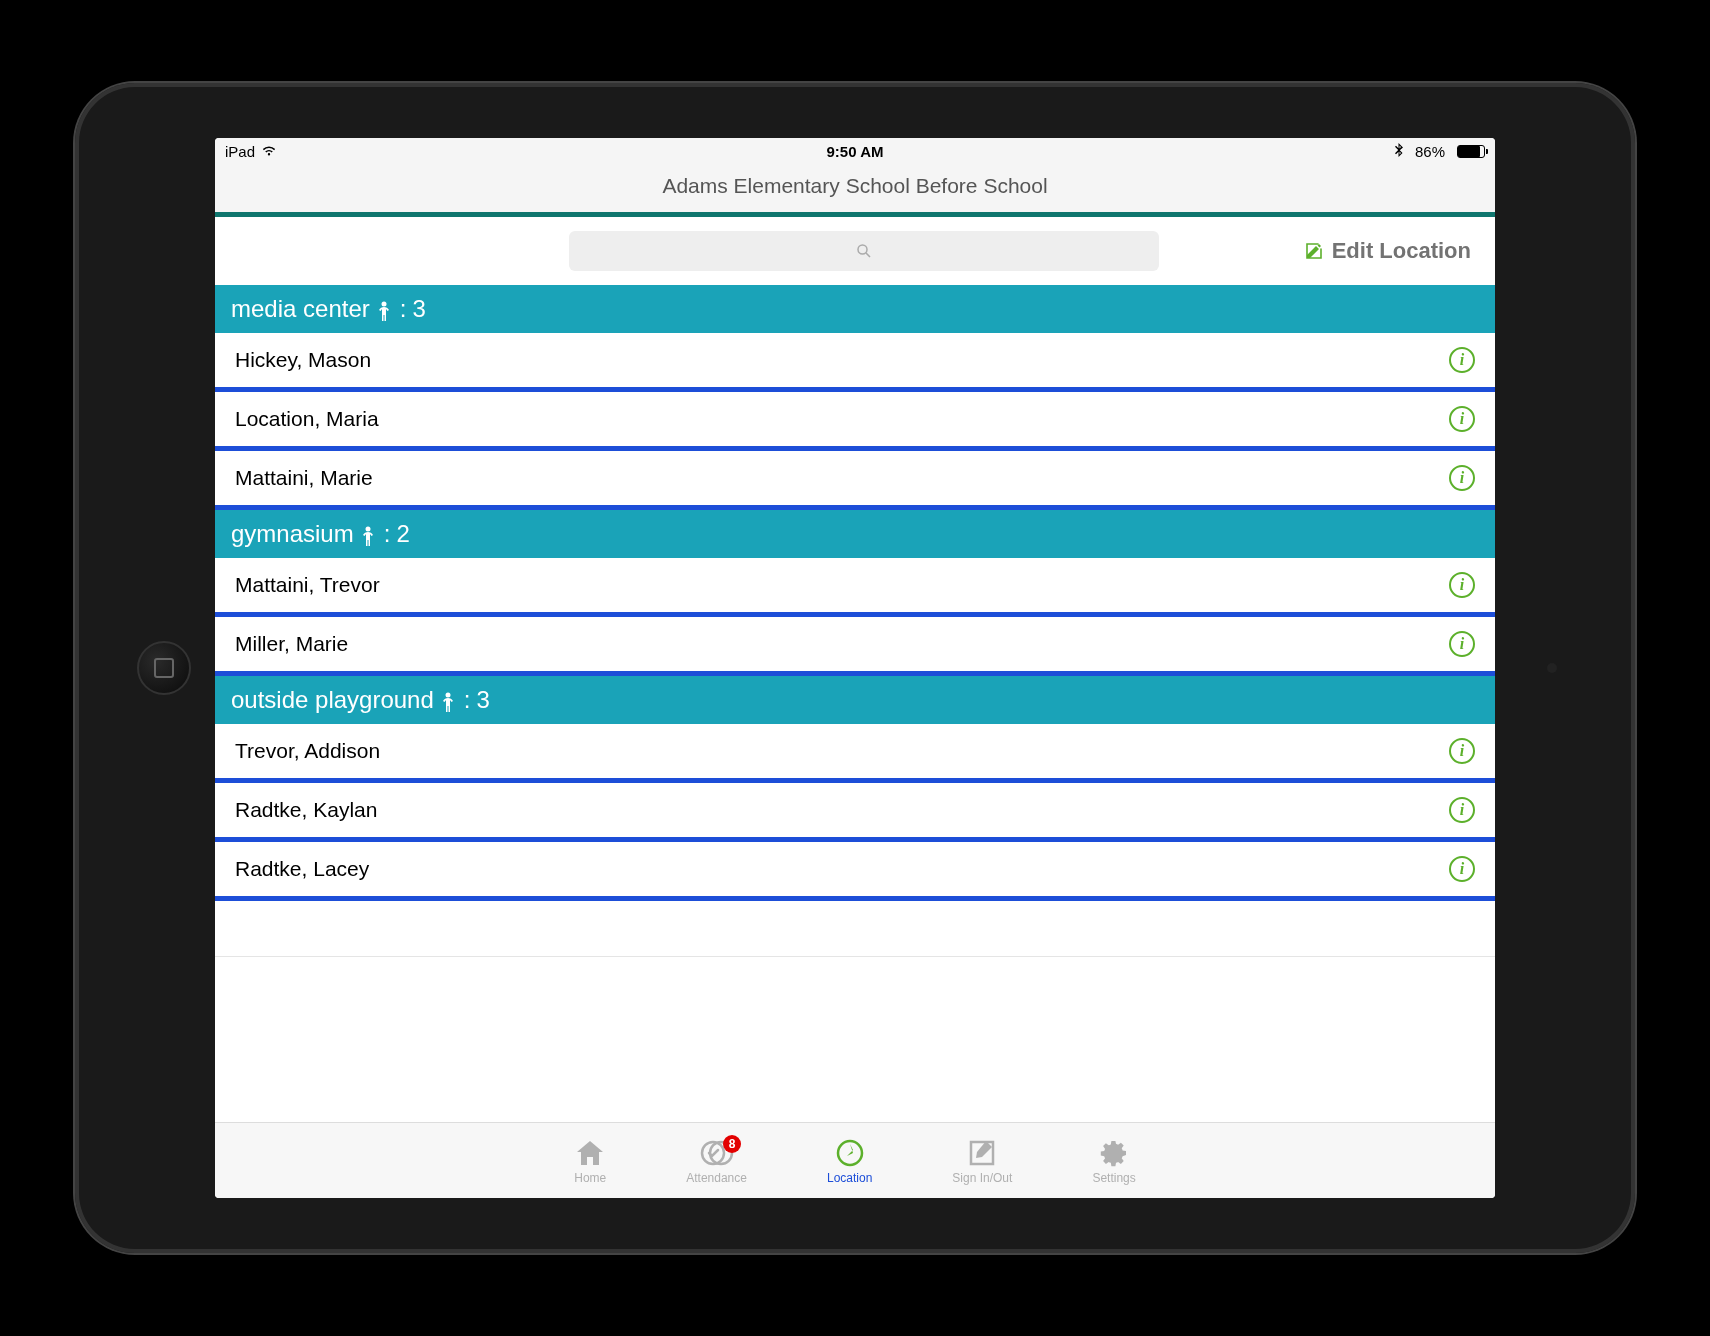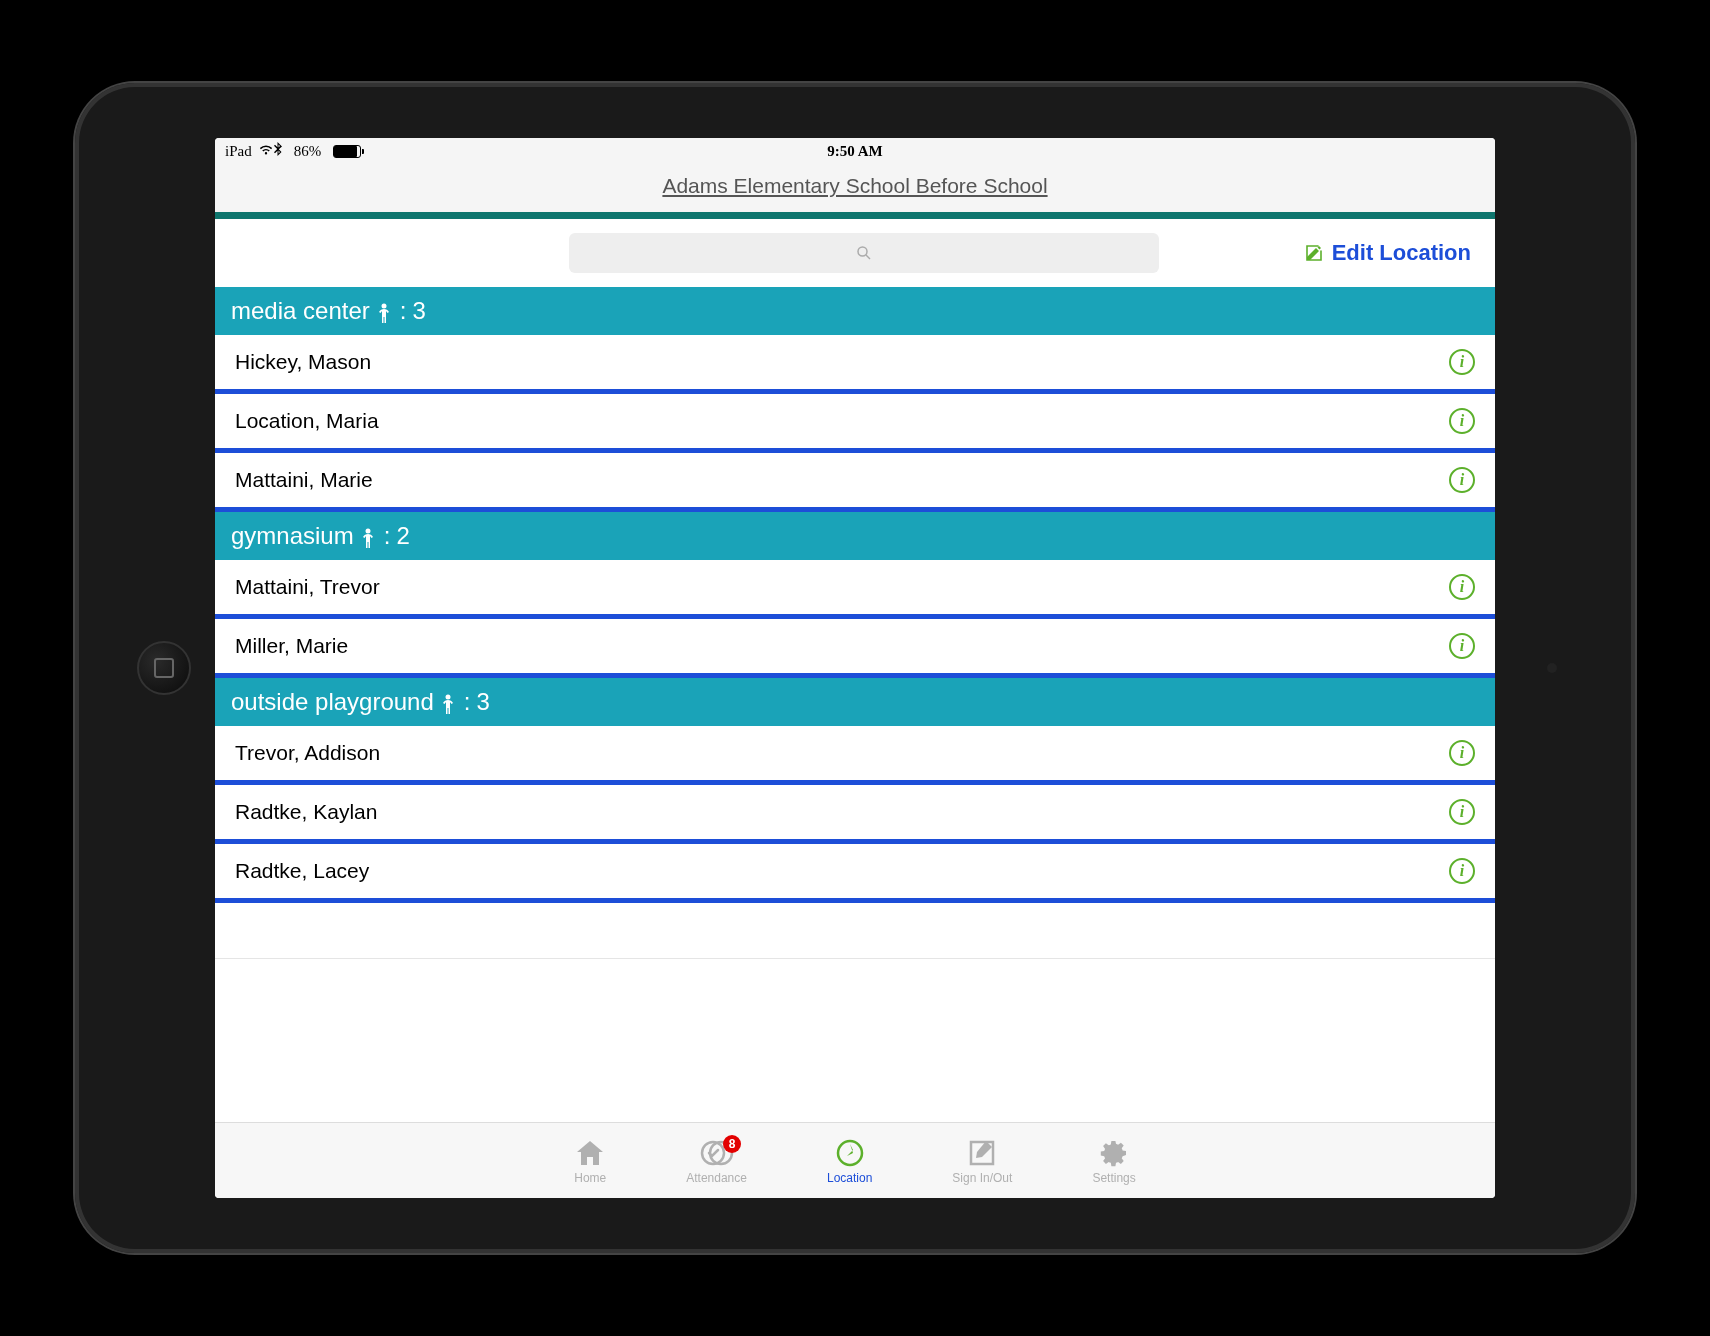--- a/index.html
+++ b/index.html
@@ -60,44 +60,43 @@
     overflow: hidden;
     position: relative;
     display: flex;
     flex-direction: column;
   }
   .status-bar {
     height: 26px;
     background: #f5f5f5;
     display: flex;
     align-items: center;
+    justify-content: space-between;
     padding: 12px 10px;
     font-size: 15px;
     color: #000;
-    font-family: Liberation Serif, serif;
   }
   .status-left { display: flex; align-items: center; gap: 6px; }
   .status-center { position: absolute; left: 50%; transform: translateX(-50%); font-weight: 600; }
   .status-right { display: flex; align-items: center; gap: 12px; }
   .wifi-icon, .bt-icon { display: inline-block; }
   .battery {
     width: 28px; height: 13px; border: 1.5px solid #000; border-radius: 3px; position: relative;
   }
   .battery::after {
     content: ""; position: absolute; right: -4px; top: 3px; width: 2.5px; height: 5px; background: #000; border-radius: 0 1px 1px 0;
   }
   .battery-fill { height: 100%; width: 86%; background: #000; border-radius: 1px; }
   .header-title {
     background: #f5f5f5;
     text-align: center;
     padding: 10px 0 14px;
     font-size: 21px;
     color: #555;
-    border-bottom: 7px solid #0f766e;
-    text-decoration: underline;
+    border-bottom: 5px solid #0f766e;
   }
   .toolbar {
     background: #fff;
     display: flex;
     align-items: center;
     padding: 14px 24px;
     gap: 16px;
   }
   .search-box {
     flex: 0 0 auto;
@@ -106,21 +105,21 @@
     margin-left: 330px;
     background: #eee;
     border-radius: 6px;
     display: flex;
     align-items: center;
     justify-content: center;
     color: #aaa;
   }
   .edit-location {
     margin-left: auto;
-    color: #1d4ed8;
+    color: #737373;
     font-size: 22px;
     font-weight: 600;
     display: flex;
     align-items: center;
     gap: 8px;
   }
   .section-header {
     background: #1aa3b8;
     color: #fff;
     padding: 10px 16px;

